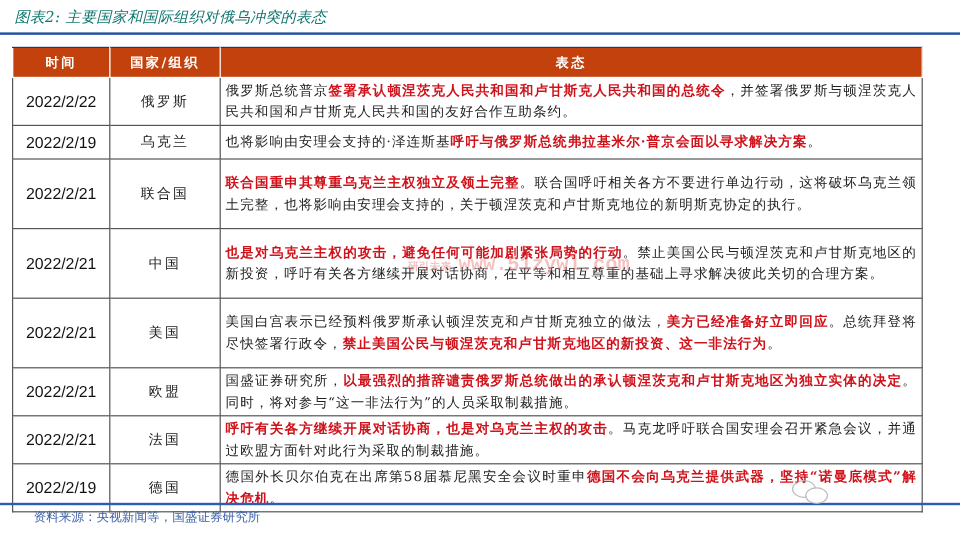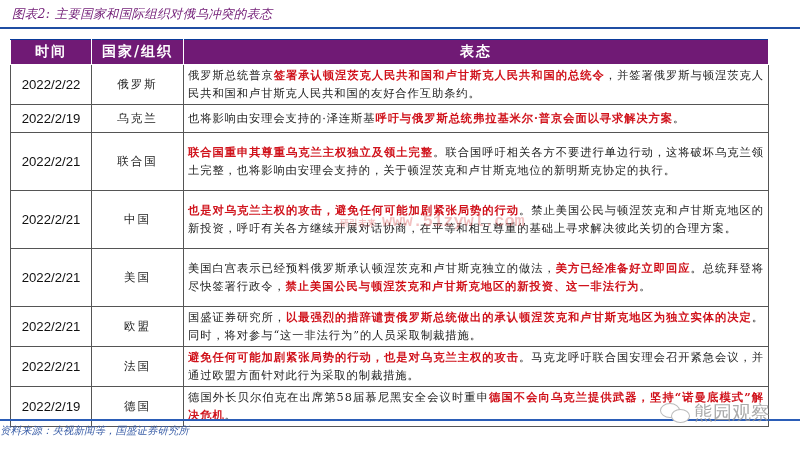--- a/index.html
+++ b/index.html
@@ -1,26 +1,26 @@
 <!DOCTYPE html>
 <html><head>
 <meta charset="utf-8">
 <style>
   html, body { margin:0; padding:0; background:#ffffff; }
   body { width:800px; height:449px; position:relative; overflow:hidden;
          font-family:"DejaVu Serif", "Liberation Serif", serif; }
-  .caption { position:absolute; left:12px; top:6px; font-size:12.5px; color:#701a75;
+  .caption { position:absolute; left:12px; top:6px; font-size:12.5px; color:#0f766e;
              font-style:italic; font-family:"DejaVu Serif", serif; letter-spacing:0.3px; }
   .rule-top { position:absolute; left:0; top:27px; width:800px; height:2px; background:#1f4ea3; }
   .rule-bottom { position:absolute; left:0; top:419px; width:800px; height:2px; background:#2b5db7; }
-  .source { position:absolute; left:0; top:424px; font-size:10.5px; color:#3b5fa8;
-            font-style:italic; font-family:"DejaVu Serif", serif; }
+  .source { position:absolute; left:28px; top:424px; font-size:10.5px; color:#3b5fa8;
+            font-family:"DejaVu Serif", serif; }
   table { position:absolute; left:10px; top:39px; width:758px; border-collapse:collapse;
           table-layout:fixed; }
-  th { background:#701a75; color:#ffffff; font-weight:bold; font-size:14px; height:22px;
+  th { background:#c2410c; color:#ffffff; font-weight:bold; font-size:11px; height:22px;
        border:1px solid #ffffff; border-top:1px solid #0b3a9a; letter-spacing:2px;
        font-family:"DejaVu Serif", serif; }
   td { border:1px solid #555; font-size:11.3px; color:#222; vertical-align:middle; padding:0; }
   td.date { text-align:center; font-family:"Liberation Sans", sans-serif; font-size:13.2px; color:#111; }
   td.country { text-align:center; font-size:11.5px; letter-spacing:2px; }
   td.text { padding:2px 4px 2px 4px; line-height:17.5px; letter-spacing:0.9px; text-align:justify; }
   .red { color:#d0121b; font-weight:bold; }
   .watermark { position:absolute; left:340px; top:212px; color:rgba(220,80,80,0.35);
                font-family:Liberation Mono, monospace; font-size:17px; font-weight:bold; }
   .watermark small { font-size:9px; margin-right:6px; }
@@ -76,21 +76,21 @@
       <td class="text"><span>美国白宫表示已经预料俄罗斯承认顿涅茨克和卢甘斯克独立的做法，</span><span class="red">美方已经准备好立即回应</span><span>。总统拜登将尽快签署行政令，</span><span class="red">禁止美国公民与顿涅茨克和卢甘斯克地区的新投资、这一非法行为</span><span>。</span></td>
     </tr>
     <tr style="height:38px">
       <td class="date">2022/2/21</td>
       <td class="country">欧盟</td>
       <td class="text"><span>国盛证券研究所，</span><span class="red">以最强烈的措辞谴责俄罗斯总统做出的承认顿涅茨克和卢甘斯克地区为独立实体的决定</span><span>。同时，将对参与“这一非法行为”的人员采取制裁措施。</span></td>
     </tr>
     <tr style="height:37px">
       <td class="date">2022/2/21</td>
       <td class="country">法国</td>
-      <td class="text"><span class="red">避免任何可能加剧紧张局势的行动，也是对乌克兰主权的攻击</span><span>。马克龙呼吁联合国安理会召开紧急会议，并通过欧盟方面针对此行为采取的制裁措施。</span></td>
+      <td class="text"><span class="red">呼吁有关各方继续开展对话协商，也是对乌克兰主权的攻击</span><span>。马克龙呼吁联合国安理会召开紧急会议，并通过欧盟方面针对此行为采取的制裁措施。</span></td>
     </tr>
     <tr style="height:37px">
       <td class="date">2022/2/19</td>
       <td class="country">德国</td>
       <td class="text"><span>德国外长贝尔伯克在出席第58届慕尼黑安全会议时重申</span><span class="red">德国不会向乌克兰提供武器，坚持“诺曼底模式”解决危机</span><span>。</span></td>
     </tr>
   </tbody>
 </table>
 
 <div class="watermark">
@@ -98,14 +98,13 @@
 </div>
 
 <div class="rule-bottom"></div>
 <div class="source">资料来源：央视新闻等，国盛证券研究所</div>
 
 <div class="wechat">
   <span class="wechat-icon">
       <span class="bubble1"></span>
       <span class="bubble2"></span>
     </span>
-  <span>熊园观察</span>
 </div>
 
 </body></html>

